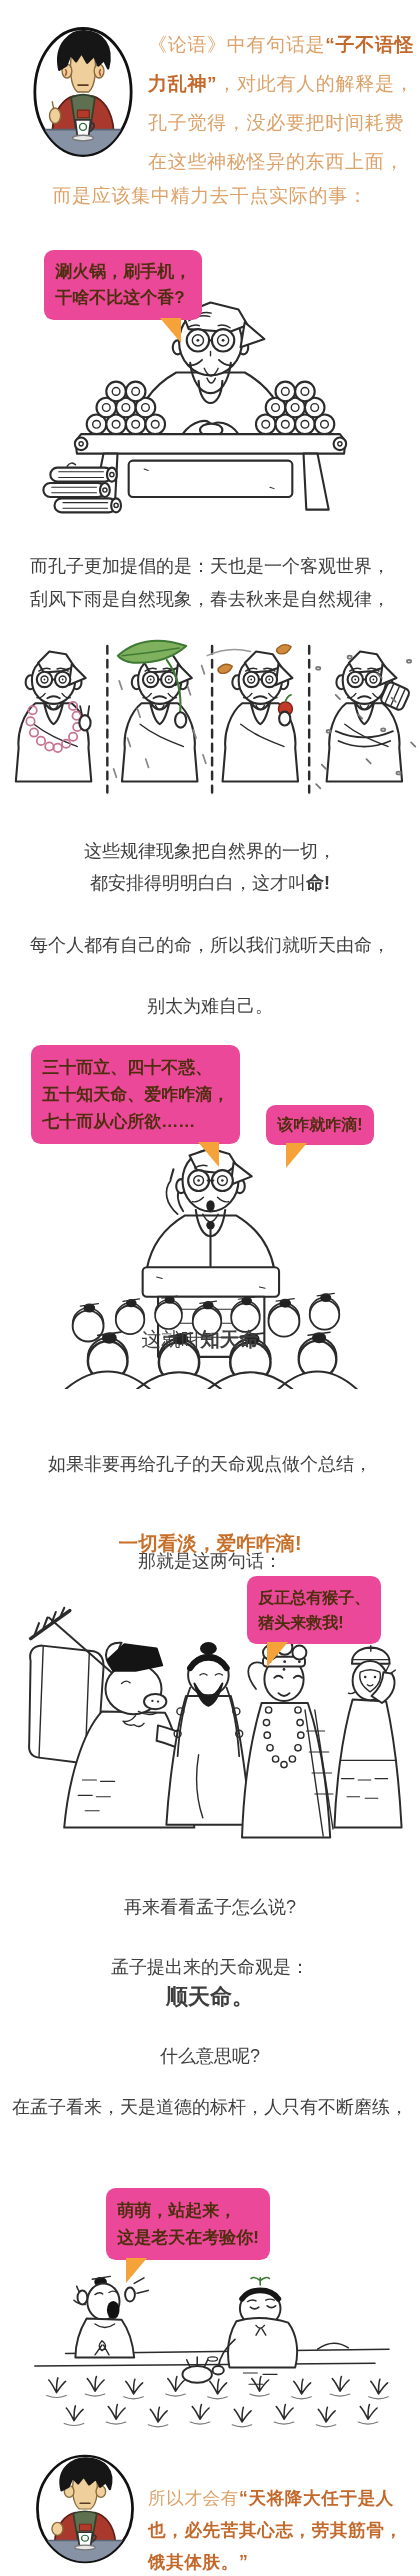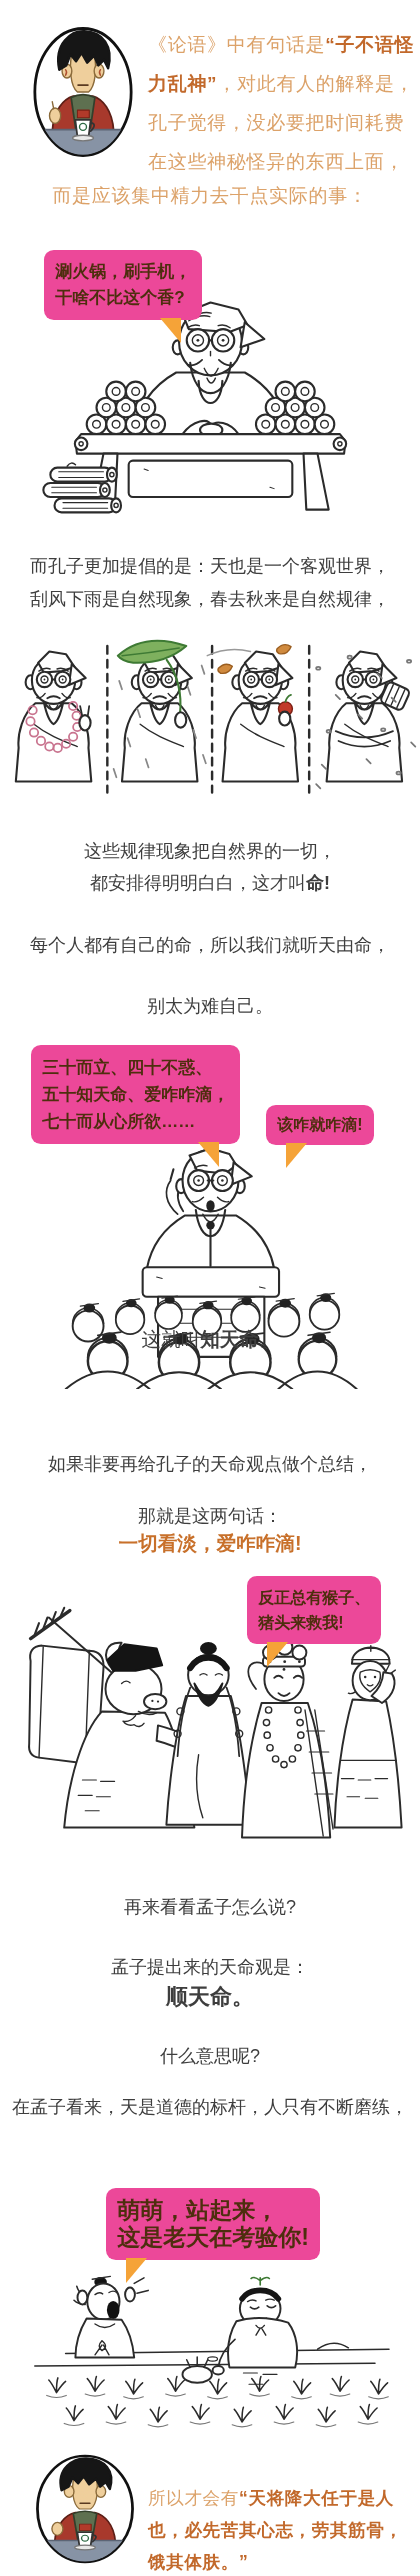--- a/index.html
+++ b/index.html
@@ -320,21 +320,21 @@
       <use href="#chead" transform="translate(368,304) scale(1.12)"></use>
       <path d="M8,346 Q68,296 128,346 M110,346 Q170,298 230,346 M212,346 Q272,298 332,346 M312,346 Q368,296 424,346" fill="#fff"></path>
     </g>
   </svg>
 
   <div class="center dark" style="top:1319px;font-size:19.6px;margin-top:7px;">
     <span>这就叫</span><span class="b">知天命</span><span>。</span>
   </div>
 
   <div class="center para" style="top:1448px;">如果非要再给孔子的天命观点做个总结，</div>
-  <div class="center para" style="top:1500px;">那就是这两句话：</div>
+  <div class="center para" style="top:1545px;">那就是这两句话：</div>
 
   <div class="center bo" style="top:1530px;font-size:19.6px;color:#C8702A;">一切看淡，爱咋咋滴!</div>
 
   <div class="bubble" style="left:247px;top:1576px;font-size:16px;line-height:25px;">
     <div>反正总有猴子、</div>
     <div>猪头来救我!</div>
     <div class="tail tl"></div>
   </div>
 
   <svg class="art" style="left:17.5px;top:1605px" width="385" height="238" viewBox="0 0 550 340">
@@ -419,21 +419,21 @@
       <path d="M462,248 h18 M486,250 h18 M510,248 h18 M470,274 h18 M496,276 h18" stroke-width="1.6"></path>
     </g>
   </svg>
 
   <div class="center para" style="top:1891px;">再来看看孟子怎么说?</div>
   <div class="center para" style="top:1951px;">孟子提出来的天命观是：</div>
   <div class="center dark b" style="top:1982px;font-size:22px;">顺天命。</div>
   <div class="center para" style="top:2040px;">什么意思呢?</div>
   <div class="center para" style="top:2091px;text-align:center;">在孟子看来，天是道德的标杆，人只有不断磨练，</div>
 
-  <div class="bubble" style="left:106px;top:2188px;font-size:23px;line-height:27px;">
+  <div class="bubble" style="left:106px;top:2188px;font-size:17px;line-height:27px;">
     <div>萌萌，站起来，</div>
     <div>这是老天在考验你!</div>
     <div class="tail tl"></div>
   </div>
 
   <svg class="art" style="left:24.5px;top:2275px" width="371" height="168" viewBox="0 0 530 240">
     <g stroke="#2b2b2b" stroke-width="2.8" fill="none" stroke-linecap="round" stroke-linejoin="round">
       <defs>
         <g id="tuft">
           <path d="M0,0 q-7,-14 -11,-18 M0,0 q0,-16 2,-21 M0,0 q8,-12 13,-16" stroke-width="2.2"></path>

